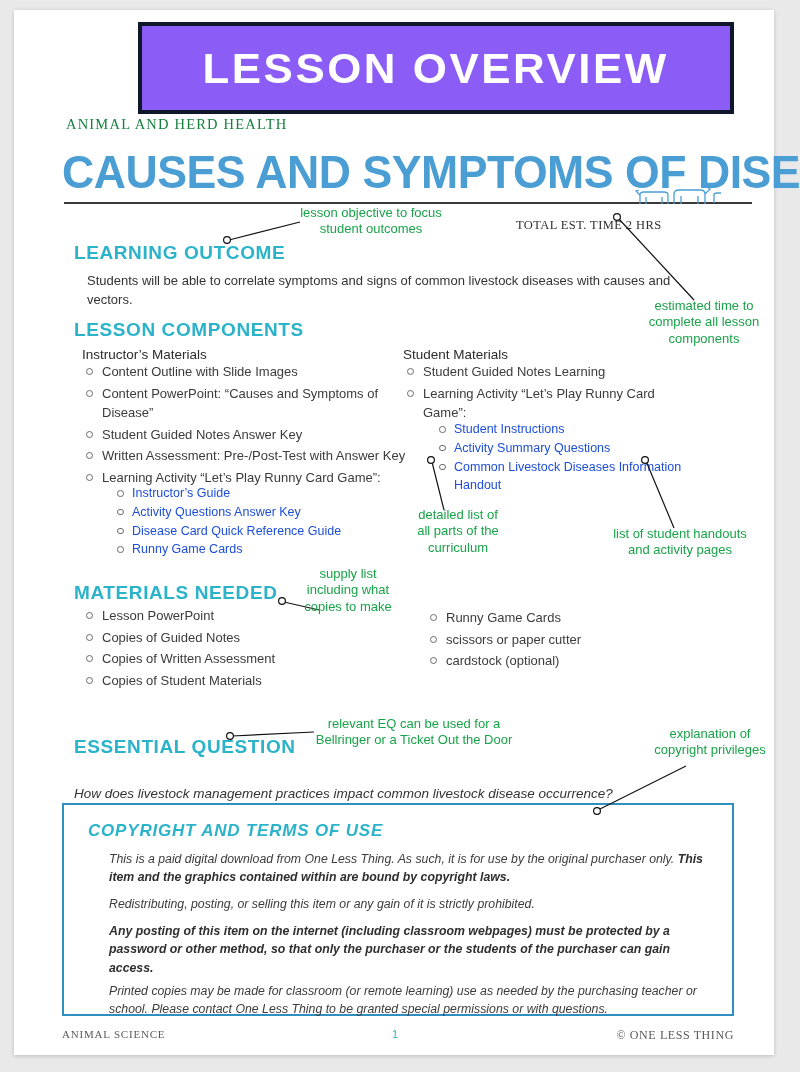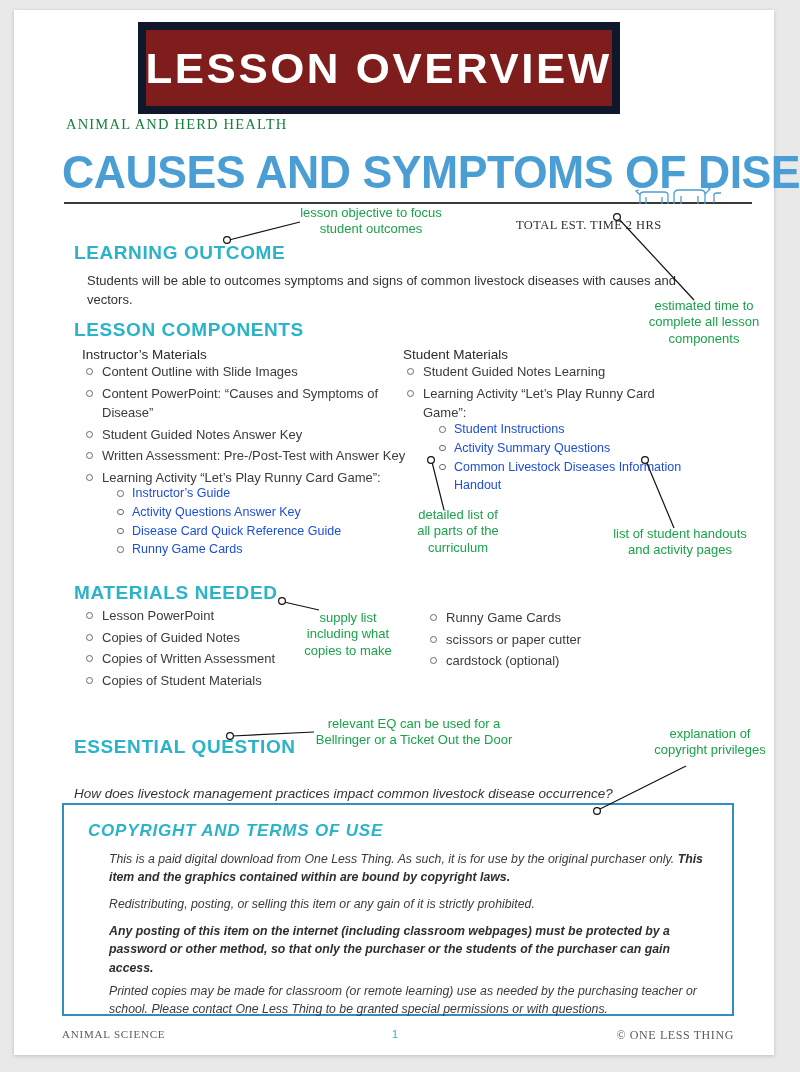--- a/index.html
+++ b/index.html
@@ -21,24 +21,24 @@
     width: 760px;
     height: 1045px;
     background: #ffffff;
     box-shadow: 0 1px 4px rgba(0,0,0,0.18);
   }
   
   .banner {
     position: absolute;
     left: 124px;
     top: 12px;
-    width: 482px;
+    width: 596px;
     height: 92px;
-    background: #7f1d1d;
-    border: 8px solid #0f172a;
+    background: #8b5cf6;
+    border: 4px solid #0f172a;
     box-sizing: border-box;
     display: flex;
     align-items: center;
     justify-content: center;
   }
   .banner-title {
     color: #ffffff;
     font-size: 43px;
     font-weight: bold;
     letter-spacing: 2.5px;
@@ -277,21 +277,21 @@
       <path d="M12 20 L12 13 M28 20 L28 13"></path>
       <path d="M6 11 L2 7 L5 6"></path>
       <path d="M40 20 L40 10 Q40 6 45 6 L66 6 Q71 6 71 10 L71 20"></path>
       <path d="M47 20 L47 12 M64 20 L64 12"></path>
       <path d="M71 10 L76 5 L73 3"></path>
       <path d="M80 19 L80 11 Q80 9 83 9 L87 9"></path>
     </g>
   </svg>
 
   <div class="sec-head" style="left:60px; top:232px;">Learning Outcome</div>
-  <div class="body-text" style="left:73px; top:262px; width:600px;">Students will be able to outcomes symptoms and signs of common livestock diseases with causes and vectors.</div>
+  <div class="body-text" style="left:73px; top:262px; width:600px;">Students will be able to correlate symptoms and signs of common livestock diseases with causes and vectors.</div>
 
   <div class="sec-head" style="left:60px; top:309px;">Lesson Components</div>
 
   <div class="col-head" style="left:68px; top:337px;">Instructor’s Materials</div>
   <ul class="bul" style="position:absolute; left:68px; top:352px; width:330px;">
     <li>Content Outline with Slide Images</li>
     <li>Content PowerPoint: “Causes and Symptoms of Disease”</li>
     <li>Student Guided Notes Answer Key</li>
     <li>Written Assessment: Pre-/Post-Test with Answer Key</li>
     <li>Learning Activity “Let’s Play Runny Card Game”:</li>
@@ -366,21 +366,21 @@
   <div class="anno" style="left:272px; top:195px; width:170px; white-space:pre-line;">lesson objective to focus
 student  outcomes</div>
   <div class="anno" style="left:626px; top:288px; width:128px; white-space:pre-line;">estimated time to
 complete all lesson
 components</div>
   <div class="anno" style="left:384px; top:497px; width:120px; white-space:pre-line;">detailed list of
 all parts of the
 curriculum</div>
   <div class="anno" style="left:586px; top:516px; width:160px; white-space:pre-line;">list of student handouts
 and activity pages</div>
-  <div class="anno" style="left:276px; top:600px; width:116px; white-space:pre-line;">supply list
+  <div class="anno" style="left:276px; top:556px; width:116px; white-space:pre-line;">supply list
 including what
 copies to make</div>
   <div class="anno" style="left:290px; top:706px; width:220px; white-space:pre-line;">relevant EQ can be used for a
 Bellringer or a Ticket Out the Door</div>
   <div class="anno" style="left:634px; top:716px; width:124px; white-space:pre-line;">explanation of
 copyright privileges</div>
 
 </div>
 
 </body></html>

